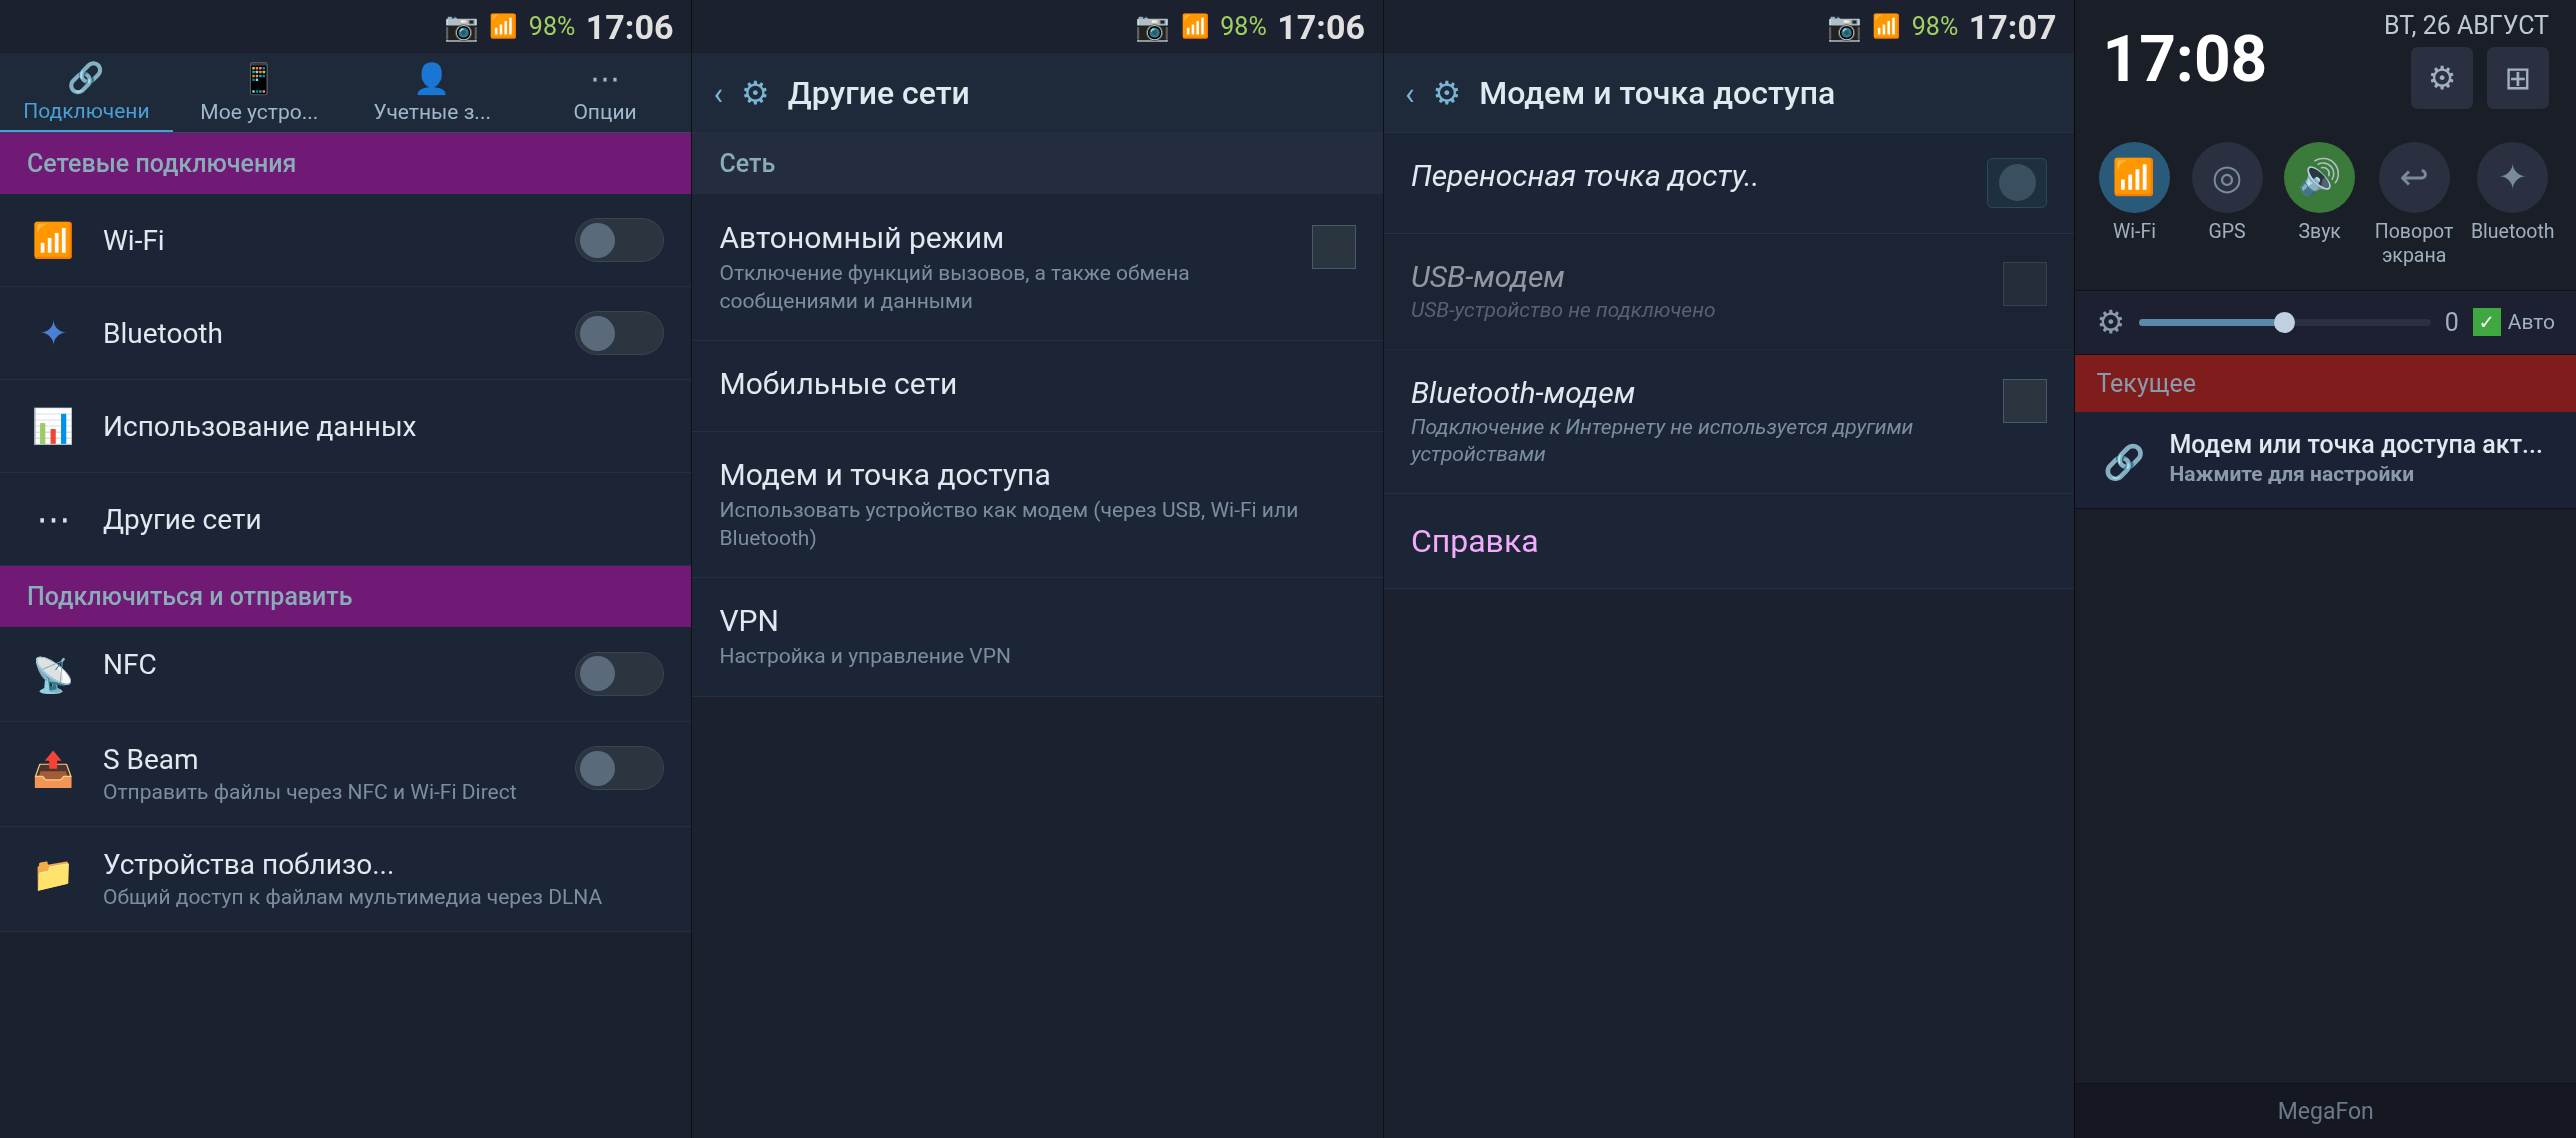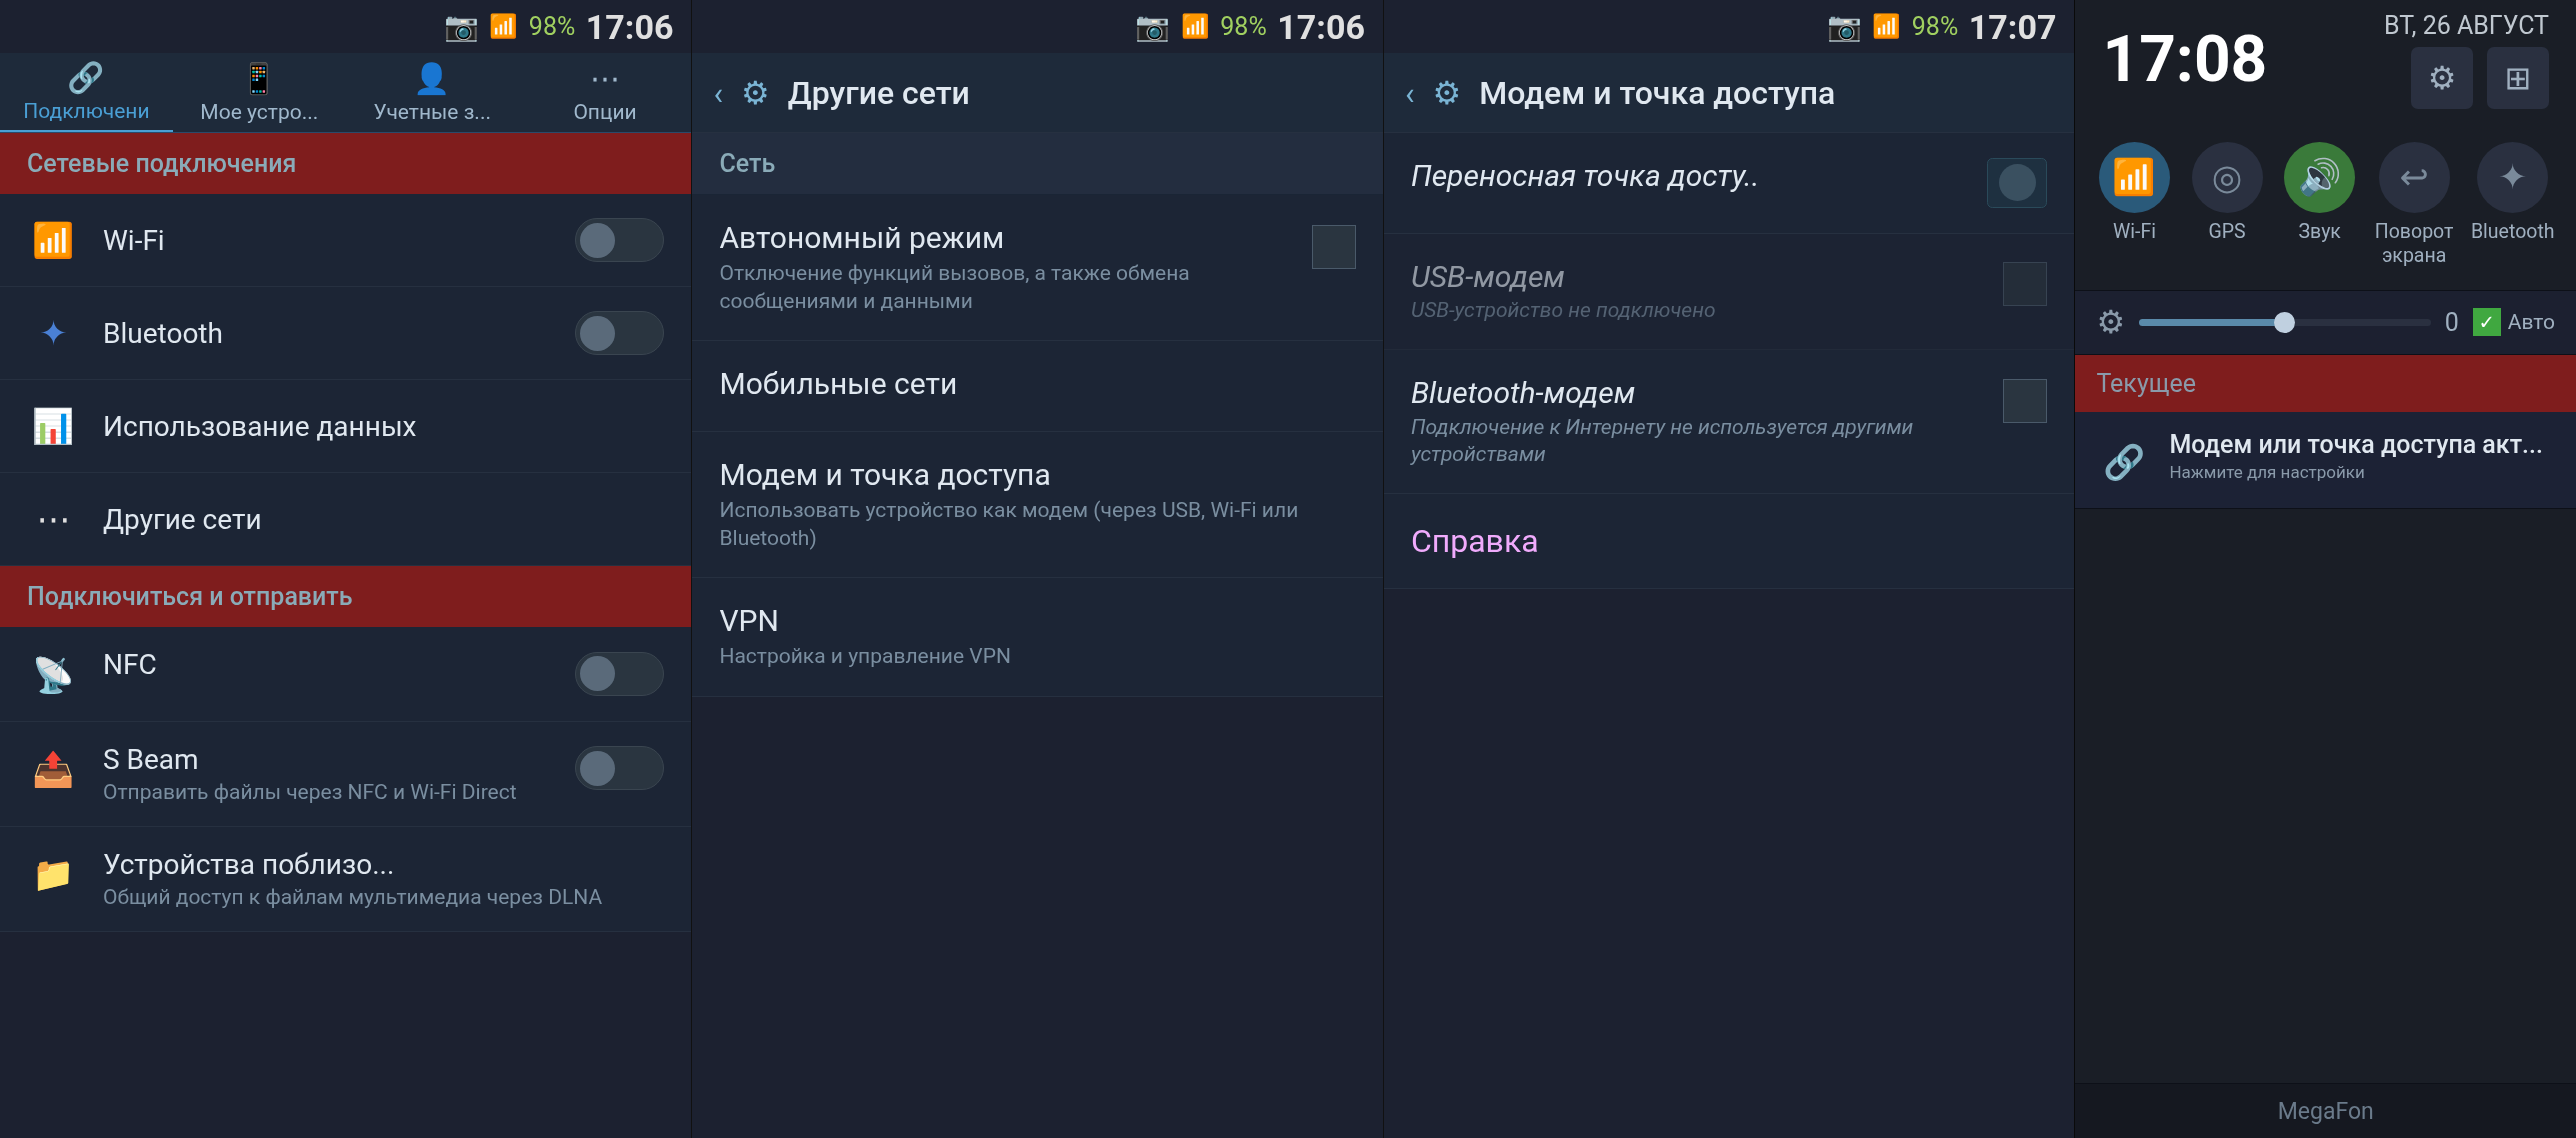--- a/index.html
+++ b/index.html
@@ -60,21 +60,21 @@
       padding: 7px 3.5px;
       gap: 3.5px;
     }
     .panel-1 .tab-item.active {
       color: #4a9fd4;
       border-bottom: 2.7px solid #4a9fd4;
     }
     .tab-icon { font-size: 30px; }
 
     .section-header {
-      background: #7f1d1d;
+      background: #701a75;
       padding: 16px 27px;
       font-size: 25px;
       color: #8aabb8;
       font-weight: 500;
     }
 
     .settings-item {
       display: flex;
       align-items: center;
       padding: 19.5px 27px;
@@ -406,22 +406,23 @@
       margin-top: 3.5px;
     }
     .notification-item .notif-text { flex: 1; }
     .notification-item .notif-title {
       font-size: 25px;
       color: #e0e8f0;
       font-weight: 500;
       margin-bottom: 3.5px;
     }
     .notification-item .notif-sub {
-      font-size: 17px;
+      font-size: 21px;
       color: #8a9aaa;
+      font-weight: bold;
     }
 
     .carrier-bar {
       margin-top: auto;
       padding: 14px 21px;
       text-align: center;
       font-size: 23px;
       color: #6a7a8a;
       background: #151820;
       border-top: 0.9px solid #0d1018;

